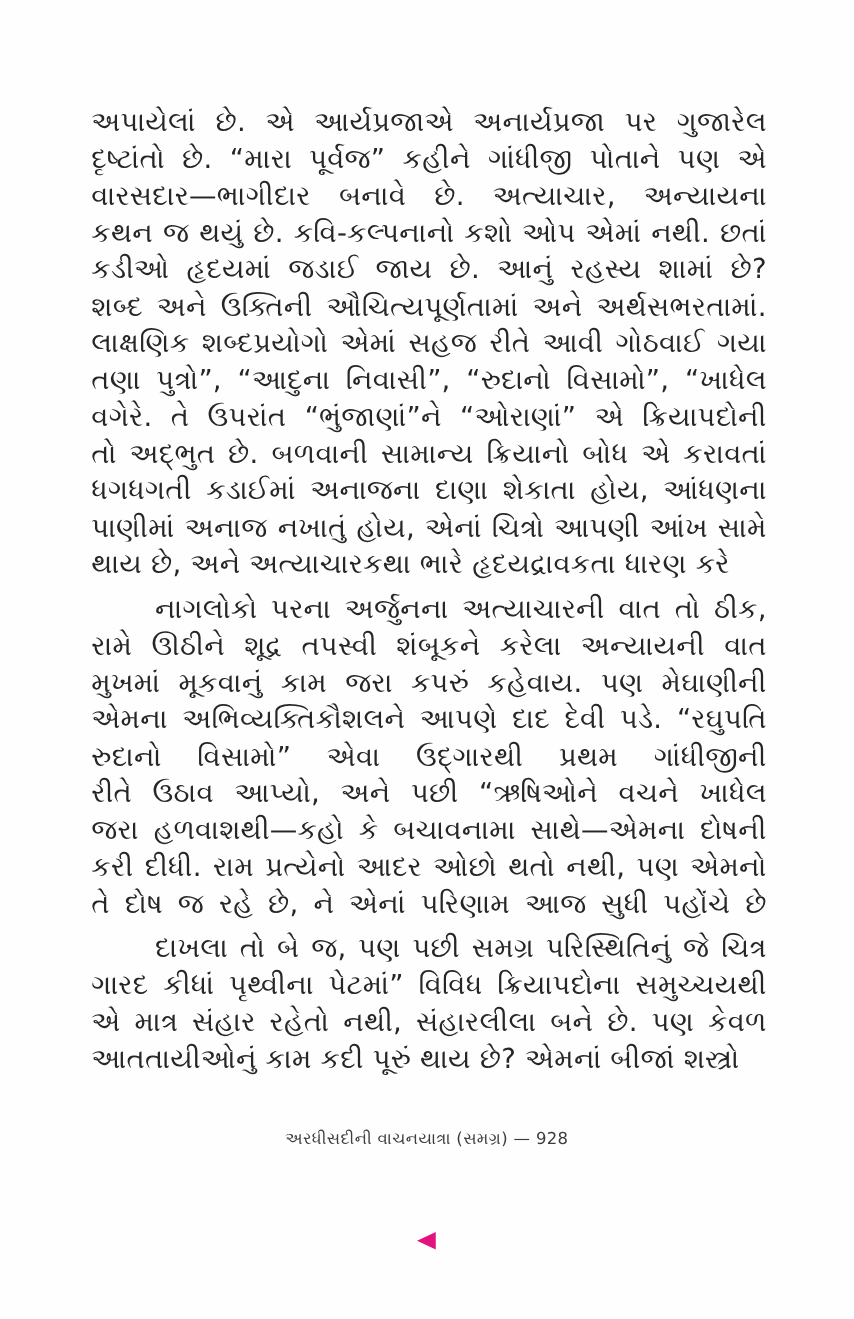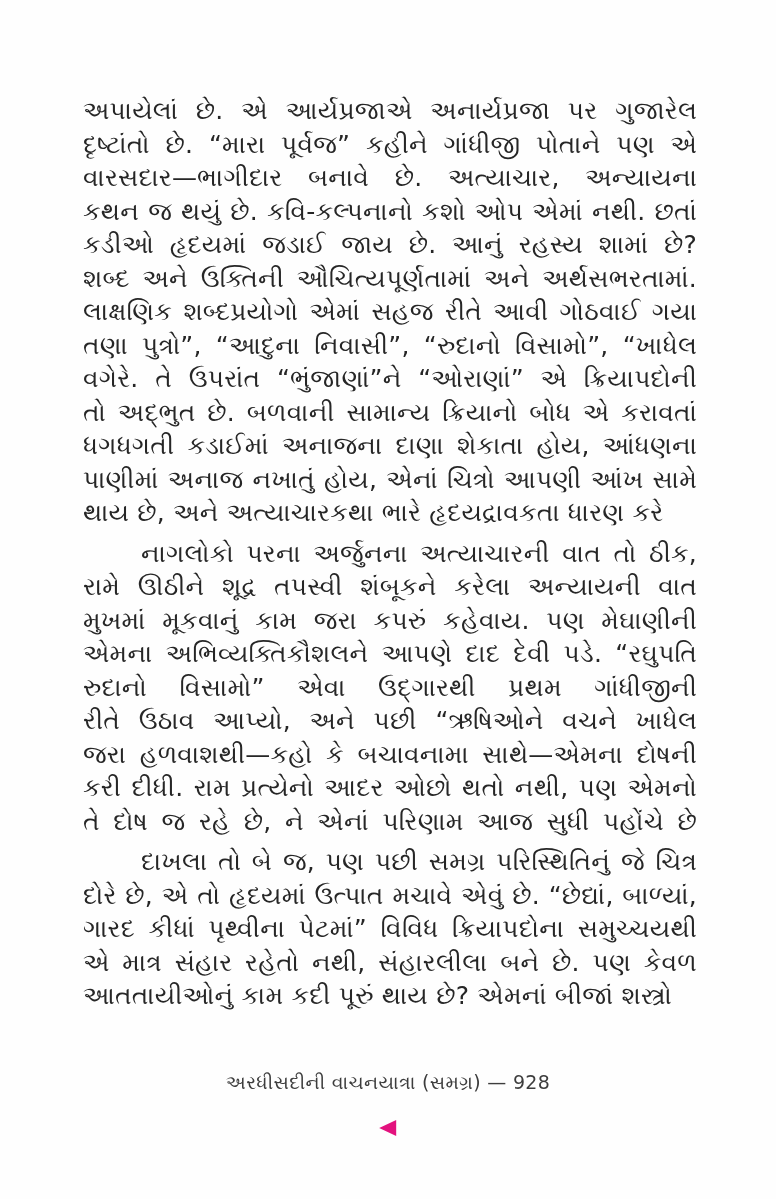--- a/index.html
+++ b/index.html
@@ -34,25 +34,25 @@
     text-align-last: justify;
     letter-spacing: 0.2px;
   }
   .line.last {
     text-align: left;
     text-align-last: left;
   }
   .line.indent { text-indent: 58px; }
   .footer {
     position: absolute;
-    top: 1071px;
+    top: 1024px;
     left: 0;
     width: 776px;
     text-align: center;
-    font-size: 19px;
+    font-size: 15px;
     line-height: 22px;
     color: #3d3d3d;
     letter-spacing: 0.3px;
   }
   .nav-triangle {
     position: absolute;
     top: 1120px;
     left: 50%;
     transform: translateX(-52%);
     width: 0;
@@ -93,21 +93,20 @@
       <div class="line">એમના અભિવ્યક્તિકૌશલને આપણે દાદ દેવી પડે. “રઘુપતિ રામ મારા</div>
       <div class="line">રુદાનો વિસામો” એવા ઉદ્ગારથી પ્રથમ ગાંધીજીની રામભક્તિને સુંદર</div>
       <div class="line">રીતે ઉઠાવ આપ્યો, અને પછી “ઋષિઓને વચને ખાધેલ ખોટ્યું” એમ</div>
       <div class="line">જરા હળવાશથી—કહો કે બચાવનામા સાથે—એમના દોષની રજૂઆત</div>
       <div class="line">કરી દીધી. રામ પ્રત્યેનો આદર ઓછો થતો નથી, પણ એમનો દોષ</div>
       <div class="line">તે દોષ જ રહે છે, ને એનાં પરિણામ આજ સુધી પહોંચે છે—“એનું</div>
     </div>
 
     <div class="para">
       <div class="line indent">દાખલા તો બે જ, પણ પછી સમગ્ર પરિસ્થિતિનું જે ચિત્ર મેઘાણી</div>
-      <div class="line">દોરે છે, એ તો હૃદયમાં ઉત્પાત મચાવે એવું છે. “છેદ્યાં, બાળ્યાં,</div>
       <div class="line">ગારદ કીધાં પૃથ્વીના પેટમાં” વિવિધ ક્રિયાપદોના સમુચ્ચયથી સંહાર</div>
       <div class="line">એ માત્ર સંહાર રહેતો નથી, સંહારલીલા બને છે. પણ કેવળ સંહારથી</div>
       <div class="line last">આતતાયીઓનું કામ કદી પૂરું થાય છે? એમનાં બીજાં શસ્ત્રો પણ છે,</div>
     </div>
 
   </div>
 
   <div class="footer" style="color: rgb(61, 61, 61);">અરધીસદીની વાચનયાત્રા (સમગ્ર) — 928</div>
 
   <div class="nav-triangle" style="border-right-color: rgb(227, 18, 126);"></div>

